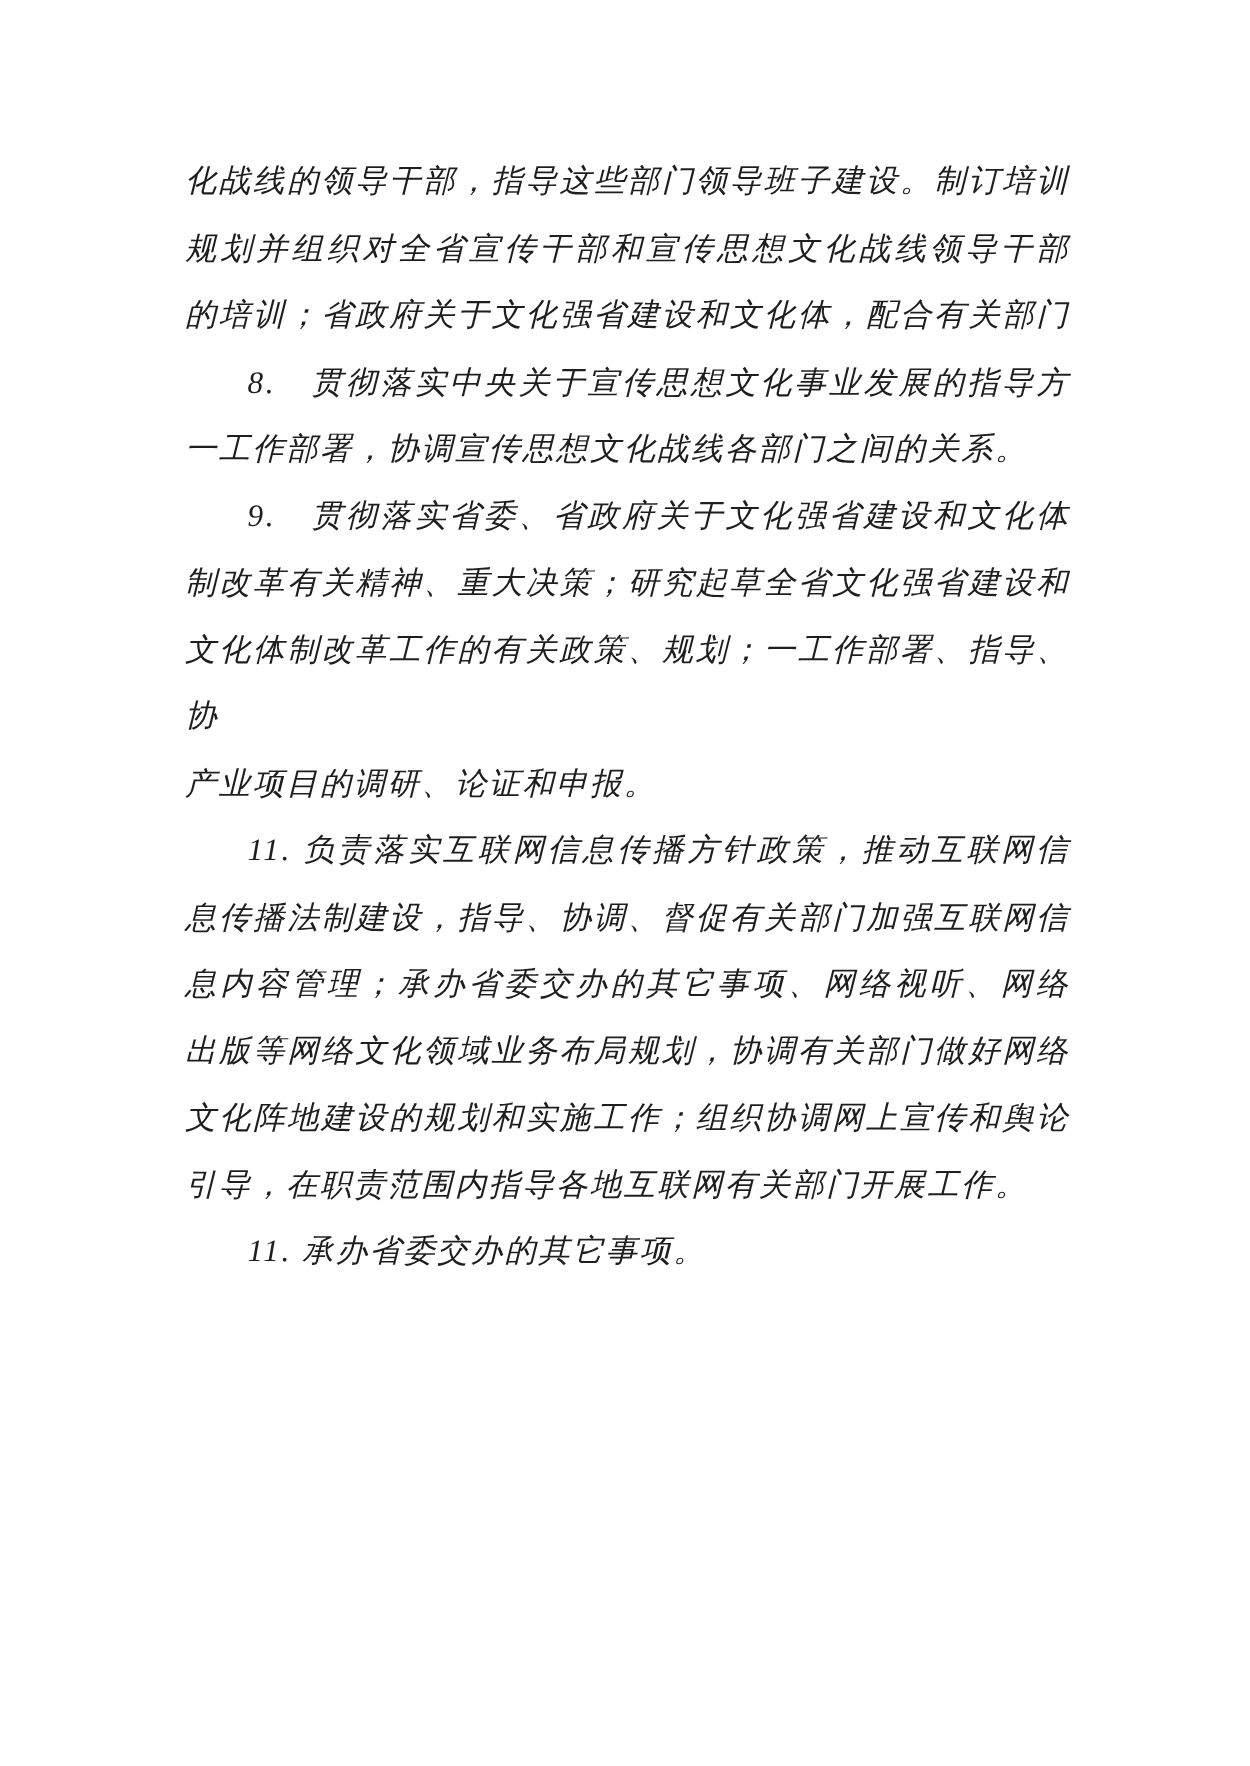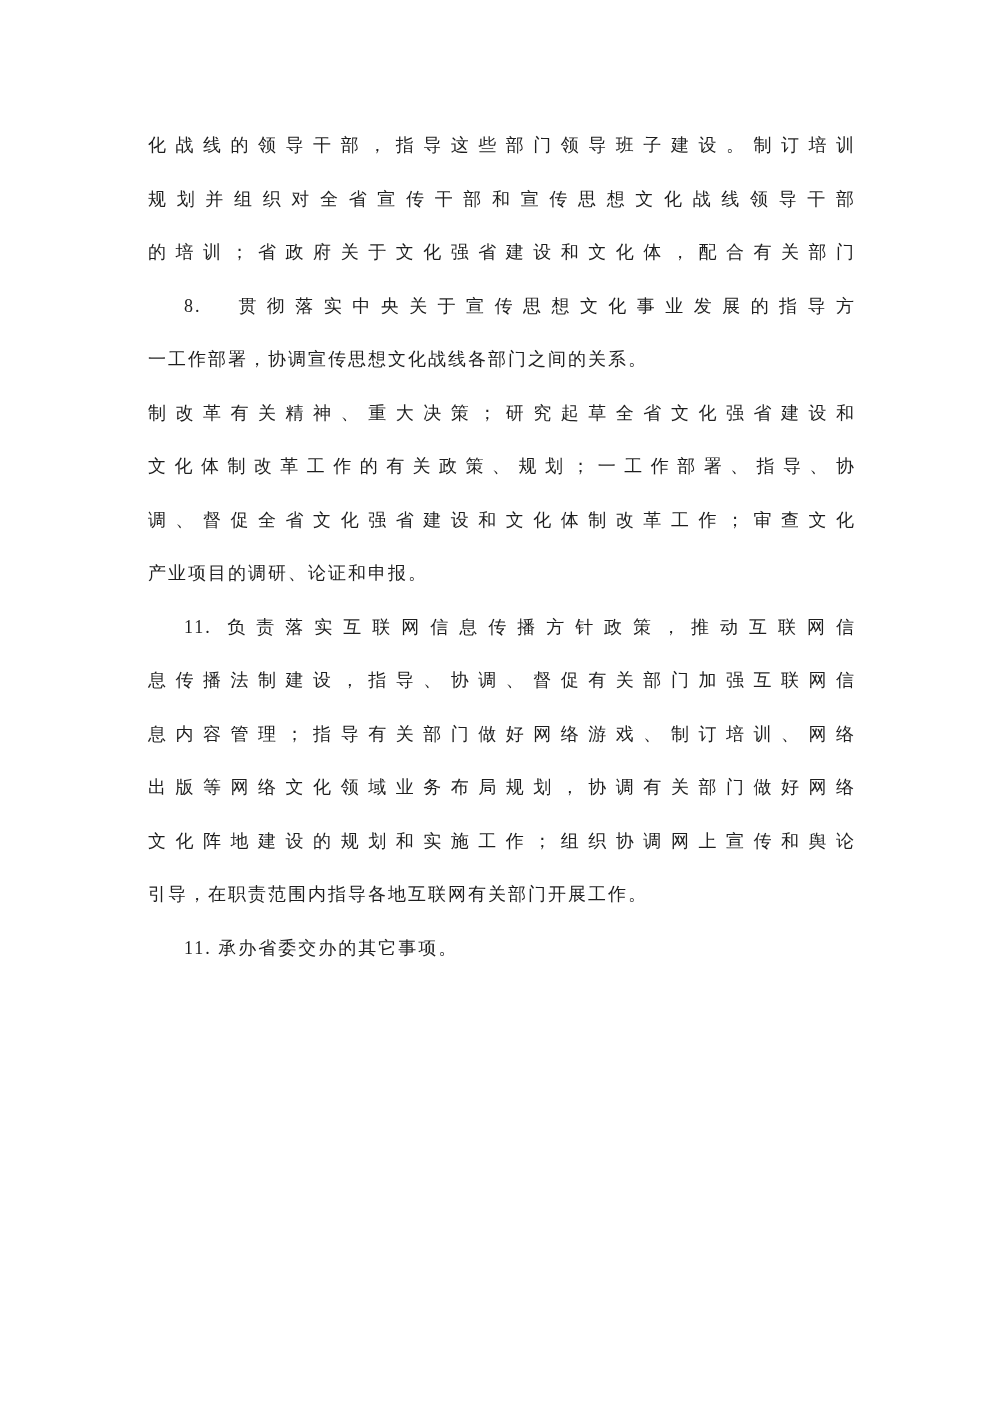--- a/index.html
+++ b/index.html
@@ -13,25 +13,26 @@
     height: 1413px;
     background: #ffffff;
     overflow: hidden;
   }
   .textblock {
     position: absolute;
     left: 148px;
     top: 119px;
     width: 708px;
     font-family: "Liberation Serif", "DejaVu Serif", serif;
-    font-size: 18px;
+    font-size: 25px;
     line-height: 53.5px;
     letter-spacing: 2px;
     color: #1e1e1e;
     font-weight: 400;
+    font-style: italic;
   }
   .paragraph { margin: 0; padding: 0; }
   .line {
     text-align: justify;
     text-align-last: justify;
     text-justify: inter-ideograph;
   }
   .line.first-indent {
     padding-left: 2em;
   }
@@ -50,30 +51,30 @@
       <div class="line">规划并组织对全省宣传干部和宣传思想文化战线领导干部</div>
       <div class="line">的培训；省政府关于文化强省建设和文化体，配合有关部门</div>
     </section>
 
     <section class="paragraph">
       <div class="line first-indent">8.　贯彻落实中央关于宣传思想文化事业发展的指导方</div>
       <div class="line para-last">一工作部署，协调宣传思想文化战线各部门之间的关系。</div>
     </section>
 
     <section class="paragraph">
+      <div class="line first-indent">9.　贯彻落实省委、省政府关于文化强省建设和文化体</div>
       <div class="line">制改革有关精神、重大决策；研究起草全省文化强省建设和</div>
       <div class="line">文化体制改革工作的有关政策、规划；一工作部署、指导、协</div>
-      <div class="line">调、督促全省文化强省建设和文化体制改革工作；审查文化</div>
       <div class="line para-last">产业项目的调研、论证和申报。</div>
     </section>
 
     <section class="paragraph">
       <div class="line first-indent">11. 负责落实互联网信息传播方针政策，推动互联网信</div>
       <div class="line">息传播法制建设，指导、协调、督促有关部门加强互联网信</div>
-      <div class="line">息内容管理；指导有关部门做好网络游戏、制订培训、网络</div>
+      <div class="line">息内容管理；承办省委交办的其它事项、网络视听、网络</div>
       <div class="line">出版等网络文化领域业务布局规划，协调有关部门做好网络</div>
       <div class="line">文化阵地建设的规划和实施工作；组织协调网上宣传和舆论</div>
       <div class="line para-last">引导，在职责范围内指导各地互联网有关部门开展工作。</div>
     </section>
 
     <section class="paragraph">
       <div class="line first-indent para-last">11. 承办省委交办的其它事项。</div>
     </section>
 
   </div>

